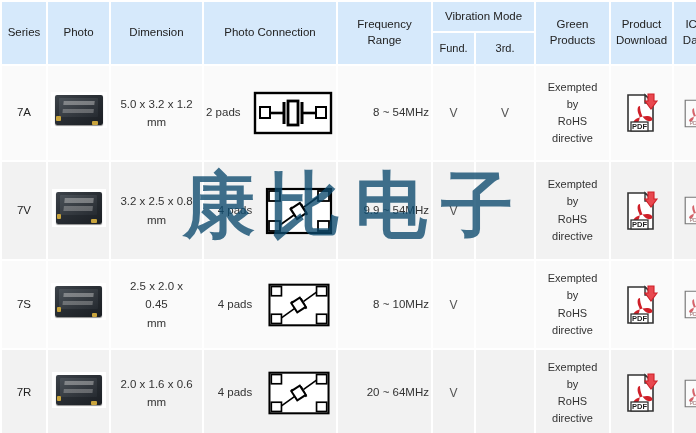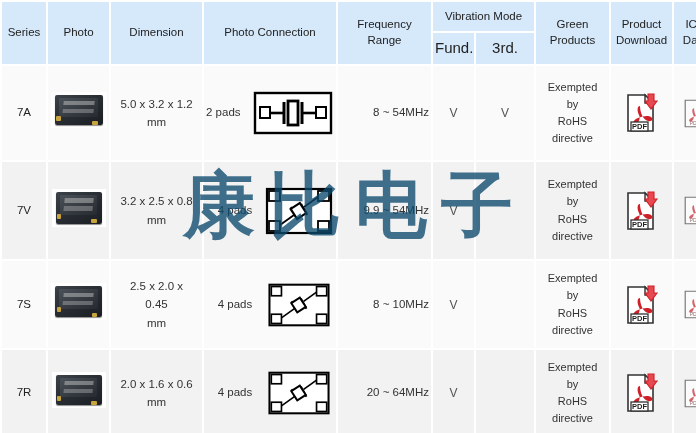--- a/index.html
+++ b/index.html
@@ -32,21 +32,21 @@
     font-weight: normal;
     font-size: 11.5px;
     text-align: center;
     vertical-align: middle;
     padding: 3px 2px;
     line-height: 1.35;
     border: 0;
   }
   th.hdr-main { height: 62px; }
   th.hdr-group { height: 28px; text-align: center; }
-  th.hdr-sub { height: 30px; font-size: 15px; }
+  th.hdr-sub { height: 30px; font-size: 11px; }
 
   td {
     background: #f4f4f4;
     color: #333333;
     font-size: 11.5px;
     text-align: center;
     vertical-align: middle;
     padding: 4px 2px;
     line-height: 1.5;
     border: 0;

